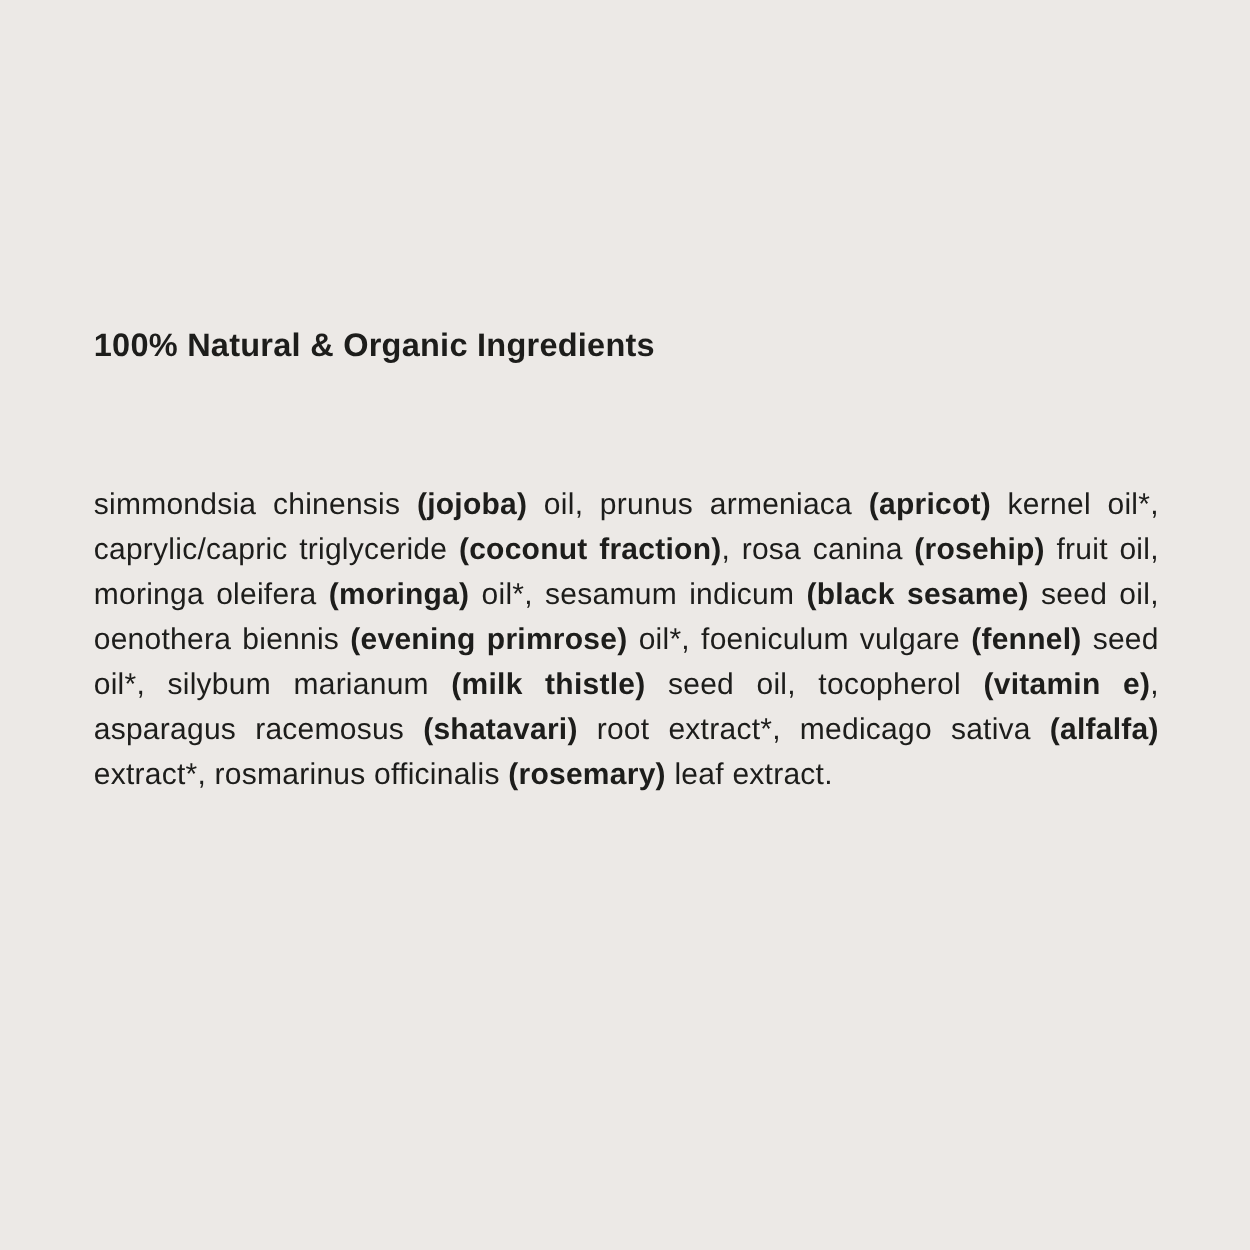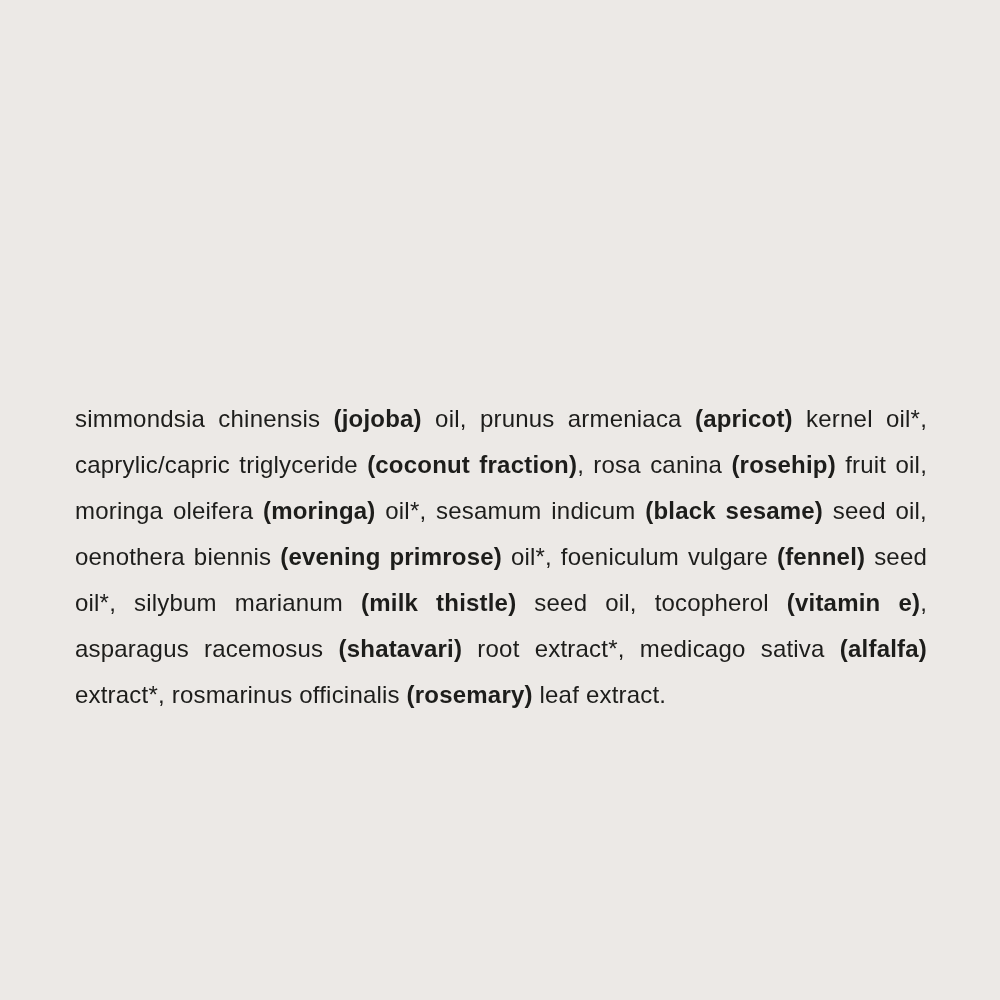--- a/index.html
+++ b/index.html
@@ -26,23 +26,23 @@
     top: 261px;
     font-size: 26px;
     font-weight: 700;
     letter-spacing: 0.2px;
     white-space: nowrap;
   }
   .ingredients {
     position: absolute;
     left: 75px;
     width: 852px;
-    top: 352px;
+    top: 342px;
     font-size: 24px;
-    line-height: 46px;
+    line-height: 36px;
     text-align: justify;
     letter-spacing: 0.2px;
     margin-top: 44px;
   }
   .ingredients .b {
     font-weight: 700;
   }
   .footnote {
     position: absolute;
     left: 75px;
@@ -51,17 +51,18 @@
     font-weight: 400;
     letter-spacing: 0.3px;
     white-space: nowrap;
   }
 </style>
 </head>
 <body>
 
 <div class="canvas">
 
+  <div class="heading">100% Natural &amp; Organic Ingredients</div>
 
   <p class="ingredients"><span>simmondsia chinensis </span><span class="b">(jojoba)</span><span> oil, prunus armeniaca </span><span class="b">(apricot)</span><span> kernel oil*, caprylic/capric triglyceride </span><span class="b">(coconut fraction)</span><span>, rosa canina </span><span class="b">(rosehip)</span><span> fruit oil, moringa oleifera </span><span class="b">(moringa)</span><span> oil*, sesamum indicum </span><span class="b">(black sesame)</span><span> seed oil, oenothera biennis </span><span class="b">(evening primrose)</span><span> oil*, foeniculum vulgare </span><span class="b">(fennel)</span><span> seed oil*, silybum marianum </span><span class="b">(milk thistle)</span><span> seed oil, tocopherol </span><span class="b">(vitamin e)</span><span>, asparagus racemosus </span><span class="b">(shatavari)</span><span> root extract*, medicago sativa </span><span class="b">(alfalfa)</span><span> extract*, rosmarinus officinalis </span><span class="b">(rosemary)</span><span> leaf extract.</span></p>
 
 
 </div>
 
 </body></html>

